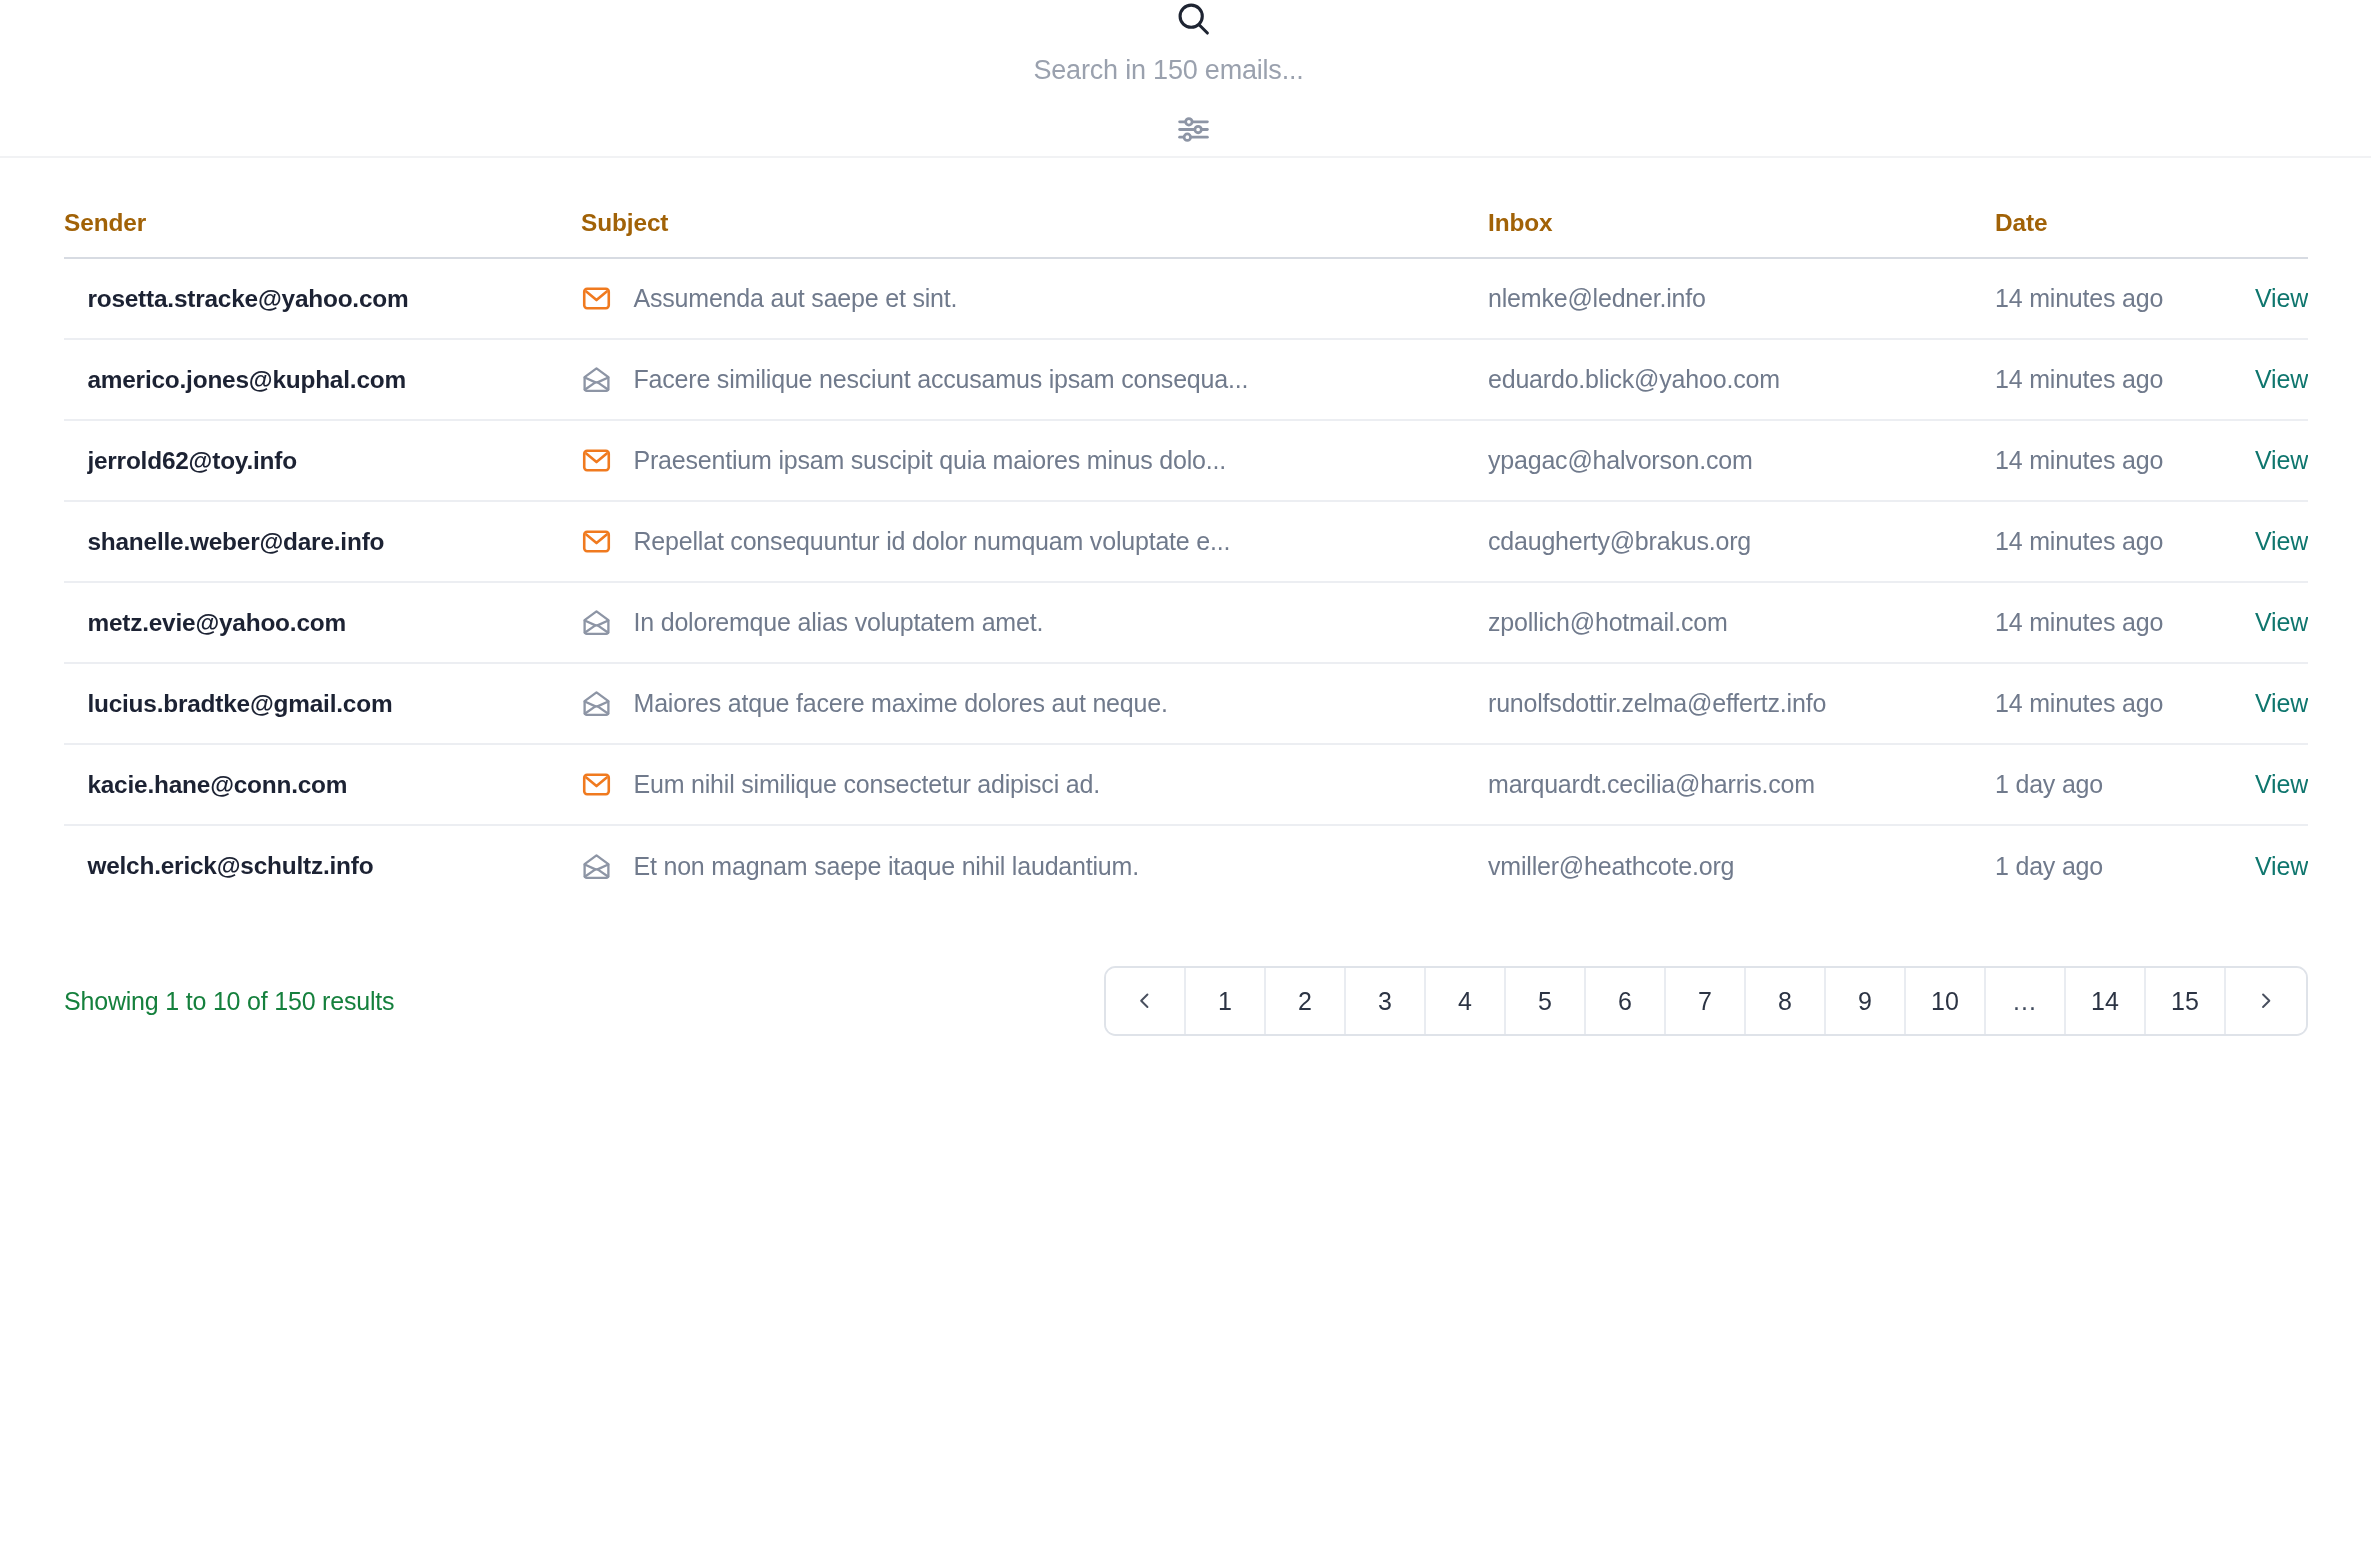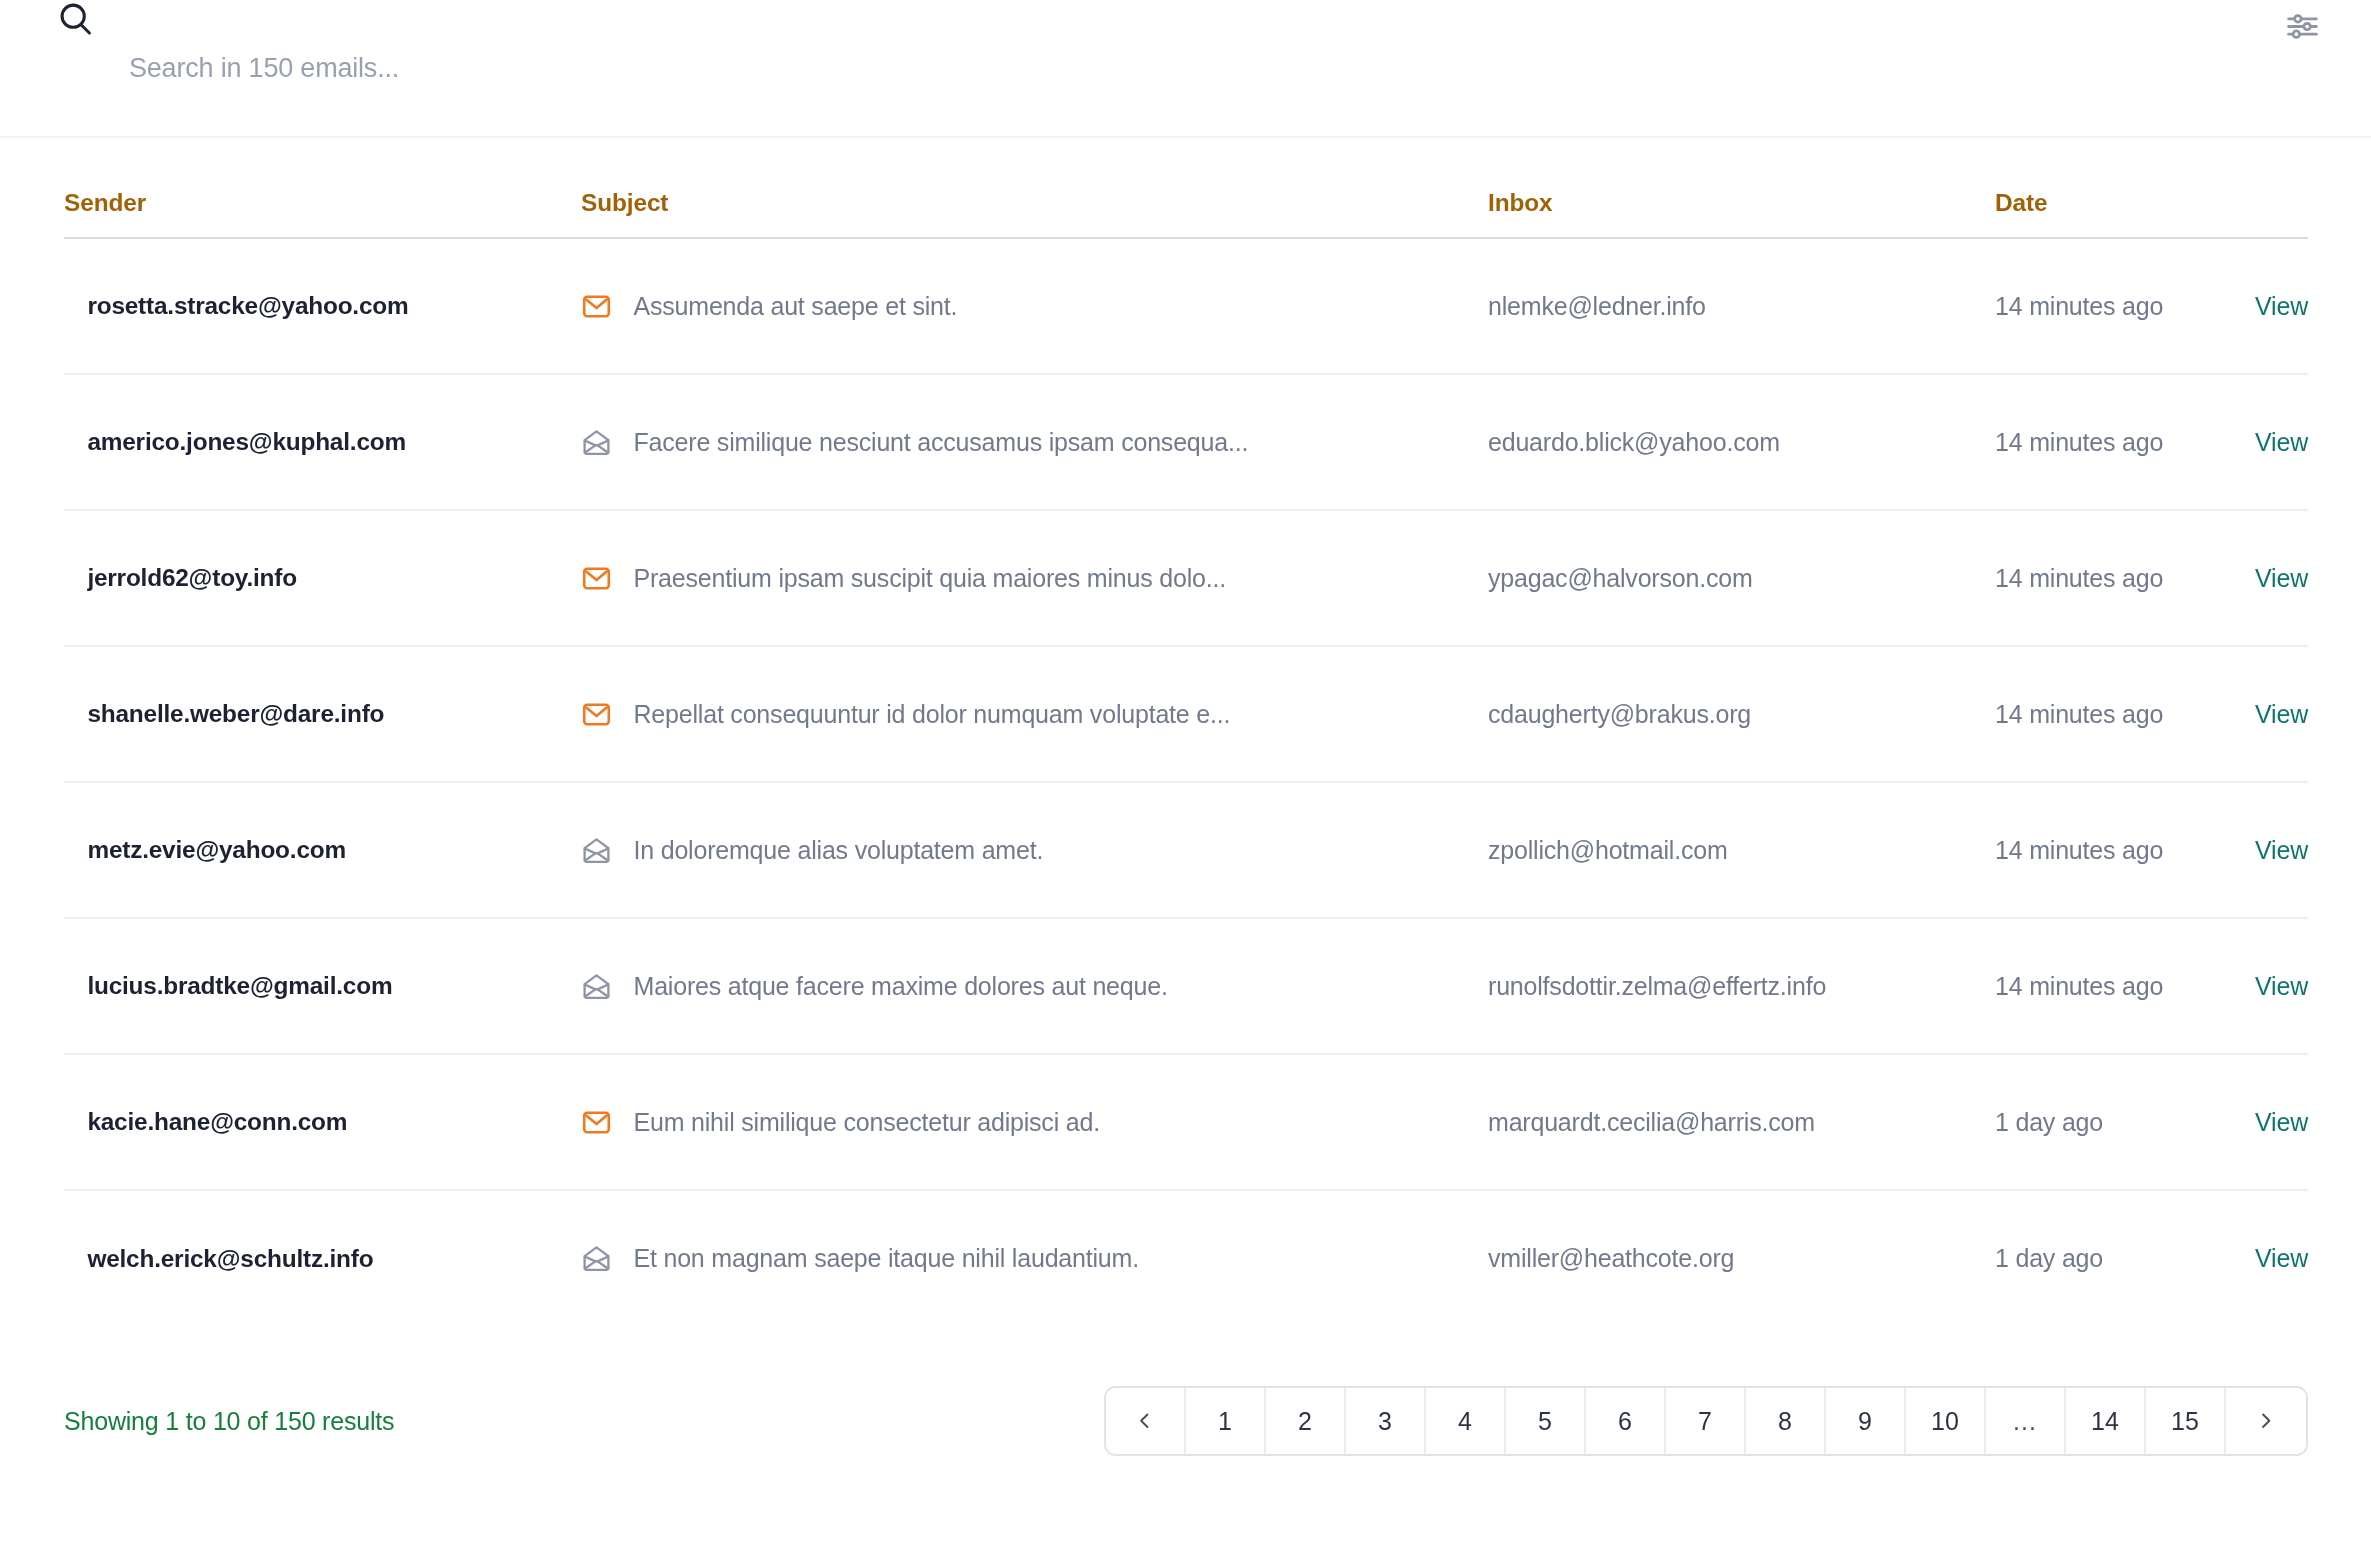--- a/index.html
+++ b/index.html
@@ -8,28 +8,30 @@
     width: 2372px;
     height: 1545px;
     background: #ffffff;
     font-family: "Liberation Sans", sans-serif;
     -webkit-font-smoothing: antialiased;
   }
 
   
   .searchbar {
     position: relative;
-    height: 138px;
+    height: 158px;
     width: 100%;
     display: flex;
+    align-items: center;
     padding: 0 43px 0 57px;
     background: #ffffff;
     border-bottom: 2px solid #f1f2f4;
     border-top-left-radius: 13.7px;
     border-top-right-radius: 13.7px;
+    flex-direction: column;
   }
   .search-icon {
     width: 37px;
     height: 37px;
     flex: 0 0 37px;
     color: #1e2432;
     display: block;
   }
   .search-input {
     flex: 1 1 auto;
@@ -78,21 +80,21 @@
     text-align: left;
     font-size: 24.4px;
     font-weight: bold;
     color: #a16207;
     padding: 0 0 20px 0;
     letter-spacing: -0.1px;
   }
   thead th:first-child { padding-left: 0; }
   thead tr { border-bottom: 2px solid #d7dbe2; }
 
-  tbody tr { border-bottom: 2px solid #eceef2; height: 136px; }
+  tbody tr { border-bottom: 2px solid #eceef2; height: 81px; }
   tbody tr:last-child { border-bottom: none; }
 
   tbody td {
     font-size: 25px;
     color: #707a8c;
     vertical-align: middle;
     letter-spacing: -0.2px;
     white-space: nowrap;
     overflow: hidden;
   }

